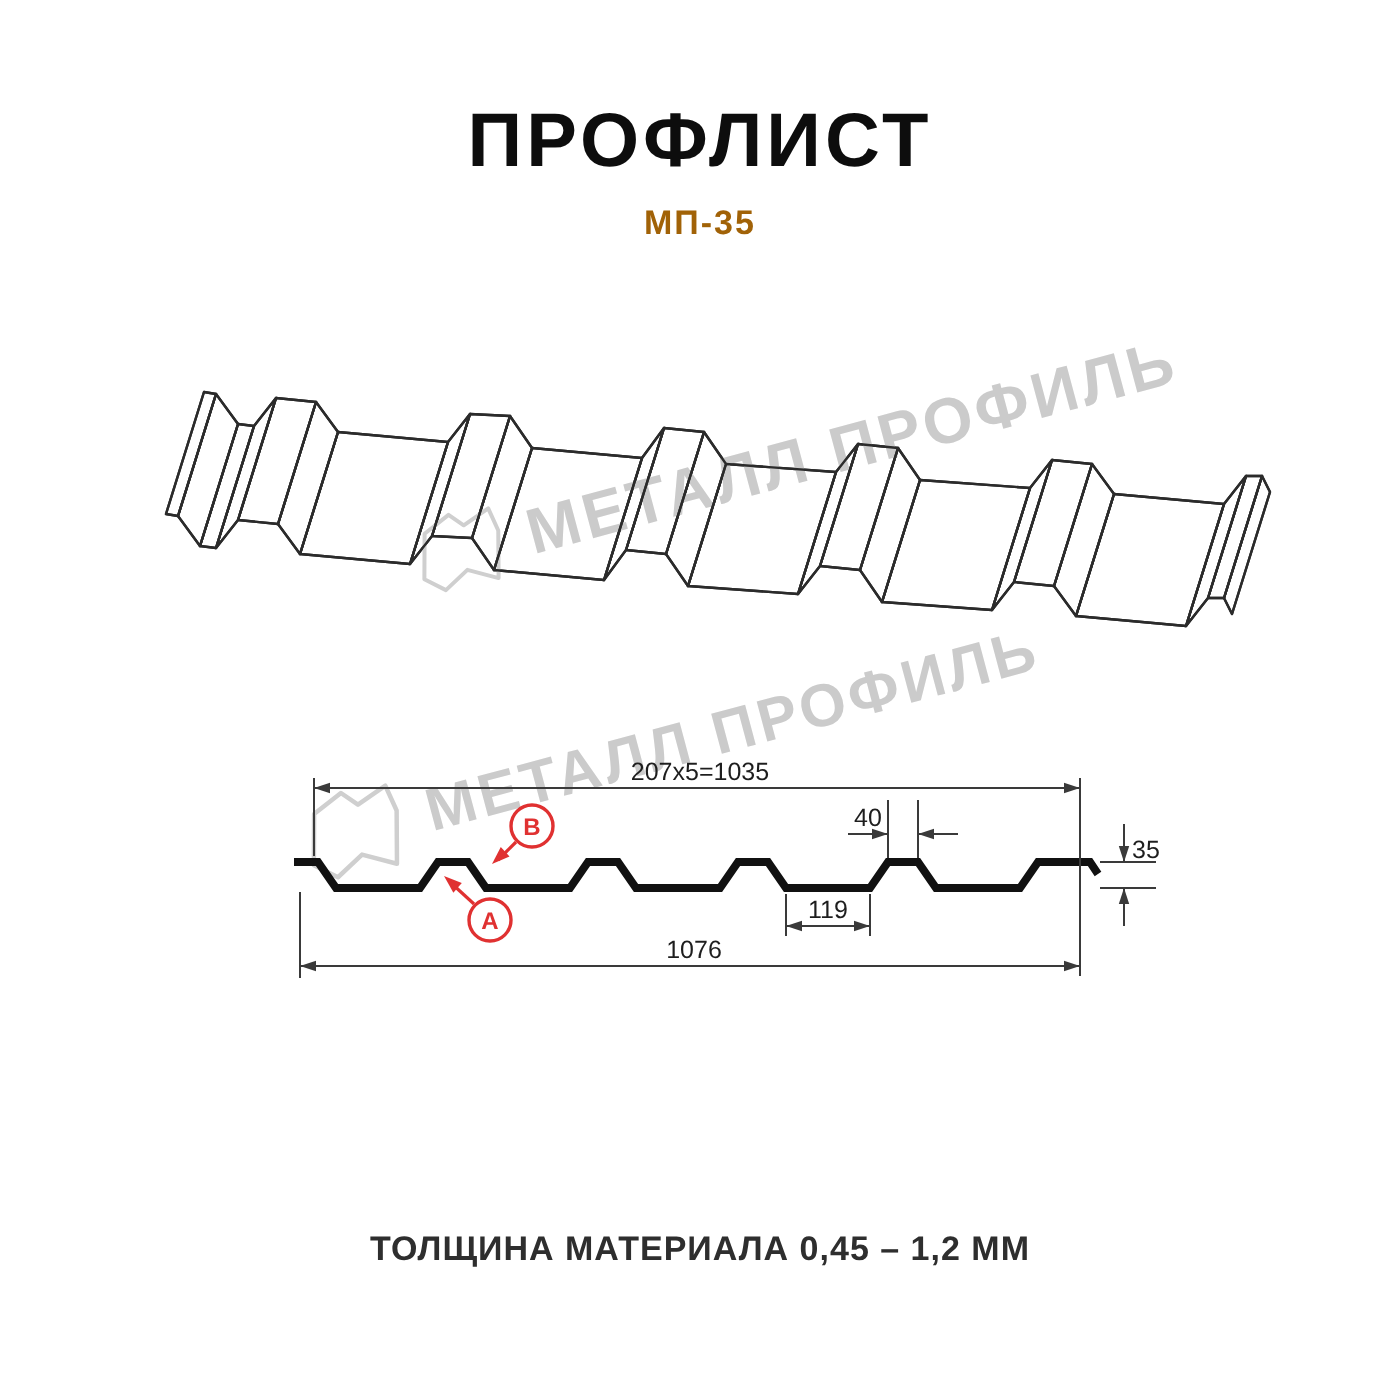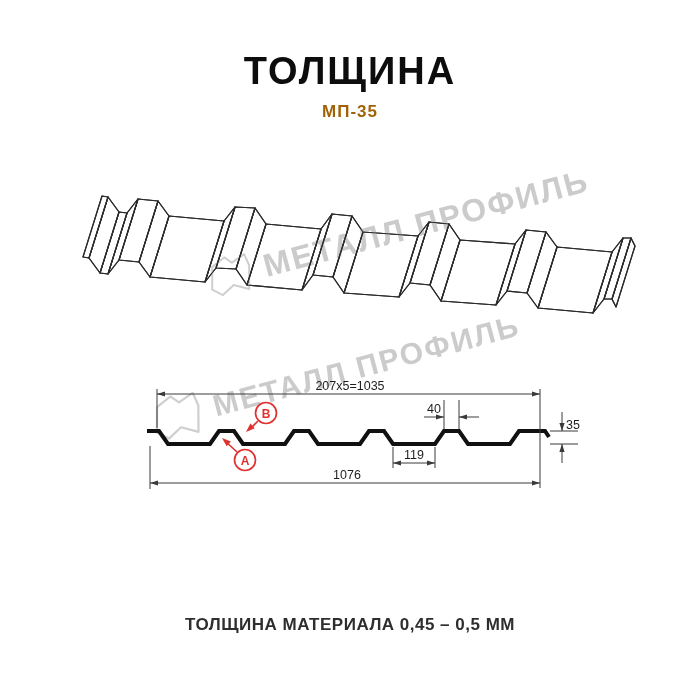--- a/index.html
+++ b/index.html
@@ -29,23 +29,23 @@
   .wm svg{flex:0 0 auto;display:block;}
   svg.layer{position:absolute;left:0;top:0;}
   #layer-under{z-index:1;}
   #layer-over{z-index:3;}
   .dimtxt{font-size:12.5px;fill:#1e1e1e;font-weight:400;}
   .redtxt{font-size:12px;font-weight:700;fill:#e03131;}
 </style>
 </head>
 <body>
 
-<div class="title">ТОЛЩИНА</div>
+<div class="title">ПРОФЛИСТ</div>
 <div class="subtitle">МП-35</div>
-<div class="footer">ТОЛЩИНА МАТЕРИАЛА 0,45 – 0,5 ММ</div>
+<div class="footer">ТОЛЩИНА МАТЕРИАЛА 0,45 – 1,2 ММ</div>
 
 <svg id="layer-under" class="layer" width="700" height="700" viewBox="0 0 700 700">
   <g id="g3d-fill" stroke="#2b2b2b" stroke-width="1.2" stroke-linejoin="round">
       <polygon points="612,299 616,307 635,246 631,238" fill="#ffffff"></polygon>
       <polygon points="604,299 612,299 631,238 623,238" fill="#ffffff"></polygon>
       <polygon points="593,313 604,299 623,238 612,252" fill="#ffffff"></polygon>
       <polygon points="538,308 593,313 612,252 557,247" fill="#ffffff"></polygon>
       <polygon points="527,293 538,308 557,247 546,232" fill="#ffffff"></polygon>
       <polygon points="507,291 527,293 546,232 526,230" fill="#ffffff"></polygon>
       <polygon points="496,305 507,291 526,230 515,244" fill="#ffffff"></polygon>

